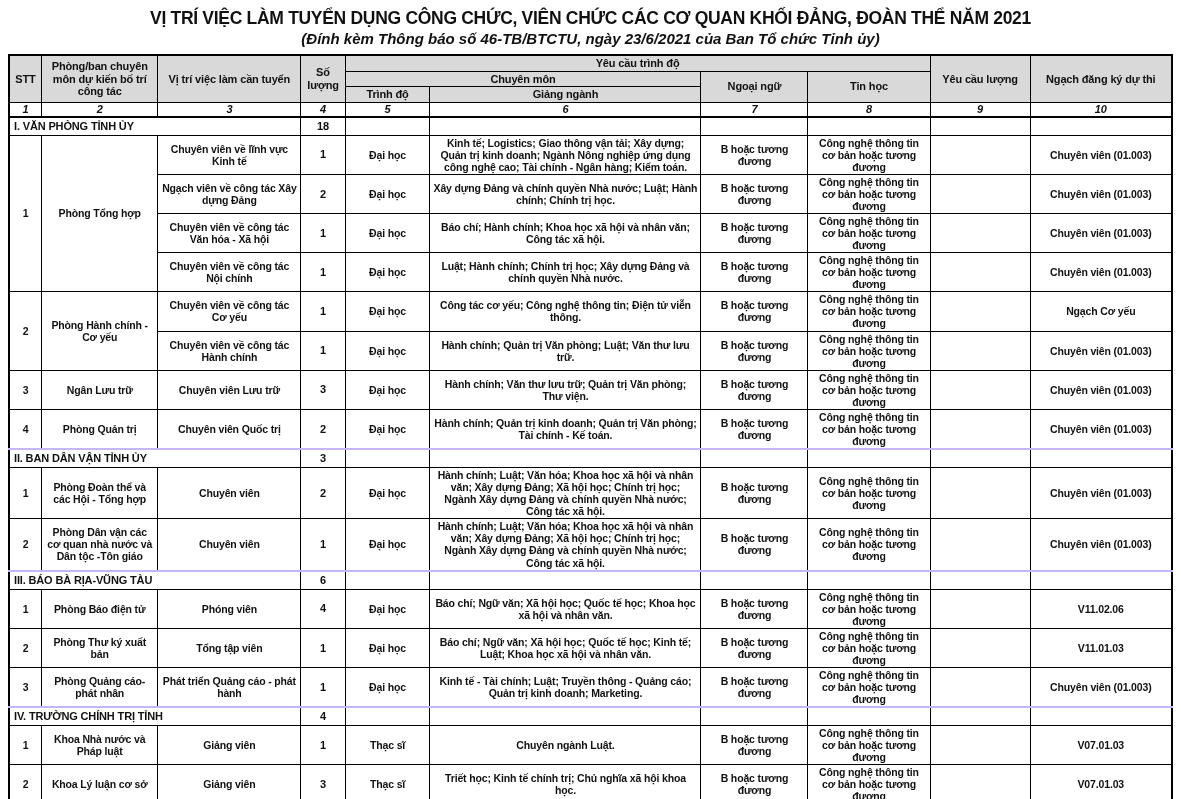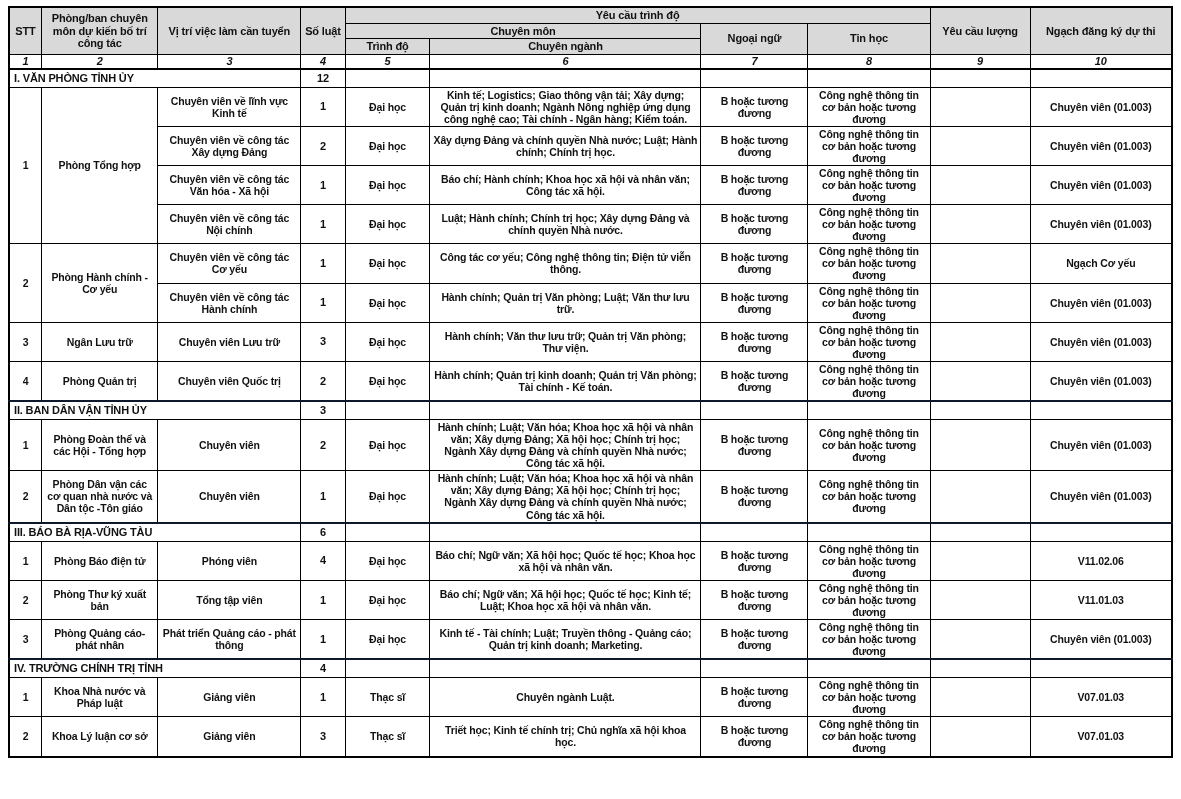--- a/index.html
+++ b/index.html
@@ -47,102 +47,104 @@
   thead .num-row th{
     background:#fff;
     font-style:italic;
     font-weight:bold;
     padding:0 2px;
     font-size:11px;
     border-bottom:2px solid #000;
   }
   tbody td{font-weight:bold;}
   .section-row td{
-    border-top:2px solid #0f172a;
+    border-top:2px solid #c4b5fd;
     font-size:11px;
     height:15px;
   }
   .sec-label{text-align:left;padding-left:4px;}
   .qty{font-size:11px;}
 </style>
 </head>
 <body>
 
 <div class="page">
+  <div class="title">VỊ TRÍ VIỆC LÀM TUYỂN DỤNG CÔNG CHỨC, VIÊN CHỨC CÁC CƠ QUAN KHỐI ĐẢNG, ĐOÀN THỂ NĂM 2021</div>
+  <div class="subtitle">(Đính kèm Thông báo số 46-TB/BTCTU, ngày 23/6/2021 của Ban Tổ chức Tỉnh ủy)</div>
 
   <table>
     <colgroup>
       <col style="width:2.8%">
       <col style="width:10.0%">
       <col style="width:12.3%">
       <col style="width:3.8%">
       <col style="width:7.3%">
       <col style="width:23.3%">
       <col style="width:9.2%">
       <col style="width:10.5%">
       <col style="width:8.6%">
       <col style="width:12.2%">
     </colgroup>
     <thead>
       <tr>
         <th rowspan="3">STT</th>
         <th rowspan="3">Phòng/ban chuyên môn dự kiến bố trí công tác</th>
         <th rowspan="3">Vị trí việc làm cần tuyển</th>
-        <th rowspan="3">Số luật</th>
+        <th rowspan="3">Số lượng</th>
         <th colspan="4">Yêu cầu trình độ</th>
         <th rowspan="3">Yêu cầu lượng</th>
         <th rowspan="3">Ngạch đăng ký dự thi</th>
       </tr>
       <tr>
         <th colspan="2">Chuyên môn</th>
         <th rowspan="2">Ngoại ngữ</th>
         <th rowspan="2">Tin học</th>
       </tr>
       <tr>
         <th>Trình độ</th>
-        <th>Chuyên ngành</th>
+        <th>Giảng ngành</th>
       </tr>
       <tr class="num-row">
         <th>1</th>
         <th>2</th>
         <th>3</th>
         <th>4</th>
         <th>5</th>
         <th>6</th>
         <th>7</th>
         <th>8</th>
         <th>9</th>
         <th>10</th>
       </tr>
     </thead>
     <tbody>
         <tr class="section-row">
           <td colspan="3" class="sec-label">I. VĂN PHÒNG TỈNH ỦY</td>
-          <td class="qty">12</td>
+          <td class="qty">18</td>
           <td></td>
           <td></td>
           <td></td>
           <td></td>
           <td></td>
           <td></td>
         </tr>
         <tr>
           <td rowspan="4">1</td>
           <td rowspan="4">Phòng Tổng hợp</td>
           <td>Chuyên viên về lĩnh vực Kinh tế</td>
           <td class="qty">1</td>
           <td>Đại học</td>
           <td>Kinh tế; Logistics; Giao thông vận tải; Xây dựng; Quản trị kinh doanh; Ngành Nông nghiệp ứng dụng công nghệ cao; Tài chính - Ngân hàng; Kiểm toán.</td>
           <td>B hoặc tương đương</td>
           <td>Công nghệ thông tin cơ bản hoặc tương đương</td>
           <td></td>
           <td>Chuyên viên (01.003)</td>
         </tr>
         <tr>
-          <td>Chuyên viên về công tác Xây dựng Đảng</td>
+          <td>Ngạch viên về công tác Xây dựng Đảng</td>
           <td class="qty">2</td>
           <td>Đại học</td>
           <td>Xây dựng Đảng và chính quyền Nhà nước; Luật; Hành chính; Chính trị học.</td>
           <td>B hoặc tương đương</td>
           <td>Công nghệ thông tin cơ bản hoặc tương đương</td>
           <td></td>
           <td>Chuyên viên (01.003)</td>
         </tr>
         <tr>
           <td>Chuyên viên về công tác Văn hóa - Xã hội</td>
@@ -274,21 +276,21 @@
           <td>Đại học</td>
           <td>Báo chí; Ngữ văn; Xã hội học; Quốc tế học; Kinh tế; Luật; Khoa học xã hội và nhân văn.</td>
           <td>B hoặc tương đương</td>
           <td>Công nghệ thông tin cơ bản hoặc tương đương</td>
           <td></td>
           <td>V11.01.03</td>
         </tr>
         <tr>
           <td rowspan="1">3</td>
           <td rowspan="1">Phòng Quảng cáo- phát nhân</td>
-          <td>Phát triển Quảng cáo - phát thông</td>
+          <td>Phát triển Quảng cáo - phát hành</td>
           <td class="qty">1</td>
           <td>Đại học</td>
           <td>Kinh tế - Tài chính; Luật; Truyền thông - Quảng cáo; Quản trị kinh doanh; Marketing.</td>
           <td>B hoặc tương đương</td>
           <td>Công nghệ thông tin cơ bản hoặc tương đương</td>
           <td></td>
           <td>Chuyên viên (01.003)</td>
         </tr>
         <tr class="section-row">
           <td colspan="3" class="sec-label">IV. TRƯỜNG CHÍNH TRỊ TỈNH</td>

